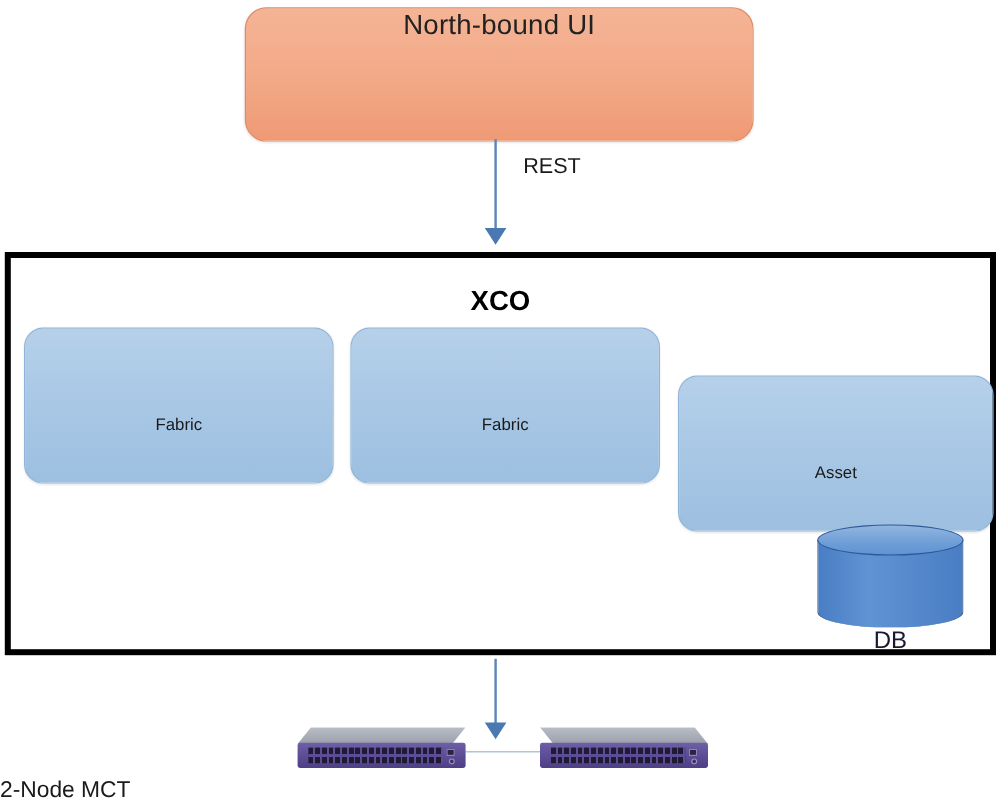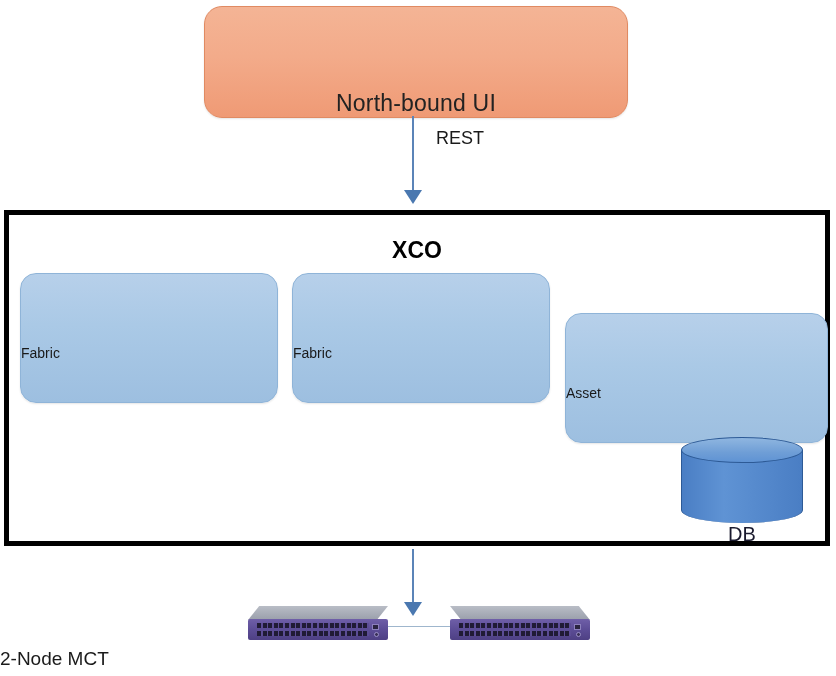--- a/index.html
+++ b/index.html
@@ -23,21 +23,21 @@
     position: absolute;
     left: 204px;
     top: 6px;
     width: 422px;
     height: 110px;
     border-radius: 18px;
     background: linear-gradient(to bottom, #f4b495 0%, #f3ab8a 45%, #ef9a75 100%);
     border: 1px solid #e08a62;
     box-shadow: 0 1px 2px rgba(0,0,0,0.10);
     display: flex;
-    align-items: flex-end;
+    align-items: flex-start;
     justify-content: center;
   }
   .nb-label {
     font-size: 23px;
     color: #222222;
     letter-spacing: 0.2px;
   }
 
   
   .arrow-line {
@@ -98,21 +98,21 @@
     box-shadow: 0 1px 2px rgba(0,0,0,0.10);
   }
   #mod-fabric { left: 20px;  width: 256px; }
   #mod-tenant { left: 292px; width: 256px; }
   #mod-asset  { left: 565px; width: 261px; margin-top: 40px; }
   .mod-label {
     position: absolute;
     left: 0;
     right: 0;
     top: 71px;
-    text-align: left;
+    text-align: center;
     font-size: 14px;
     color: #1a1a1a;
   }
 
   
   .dc-band {
     position: absolute;
     left: 6px;
     top: 294px;
     width: 824px;

